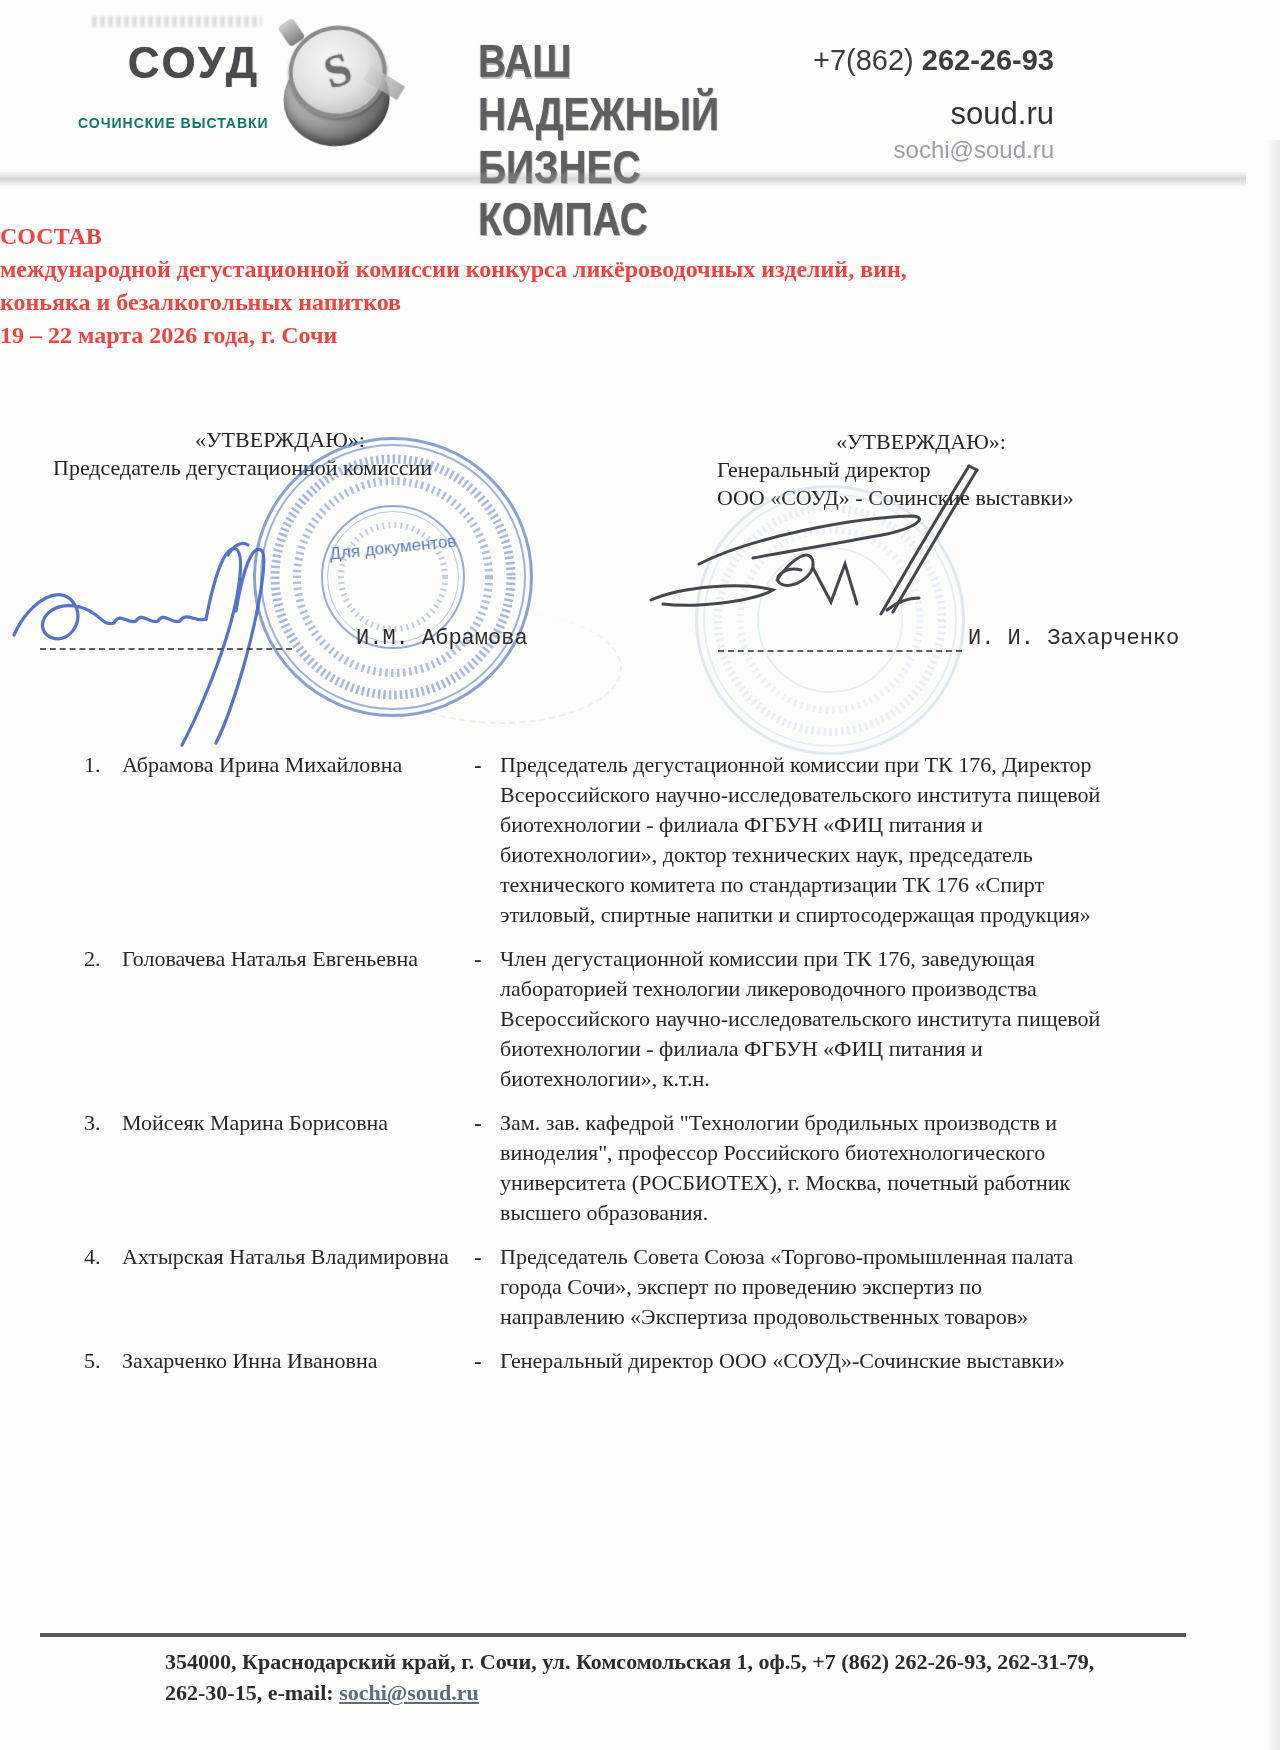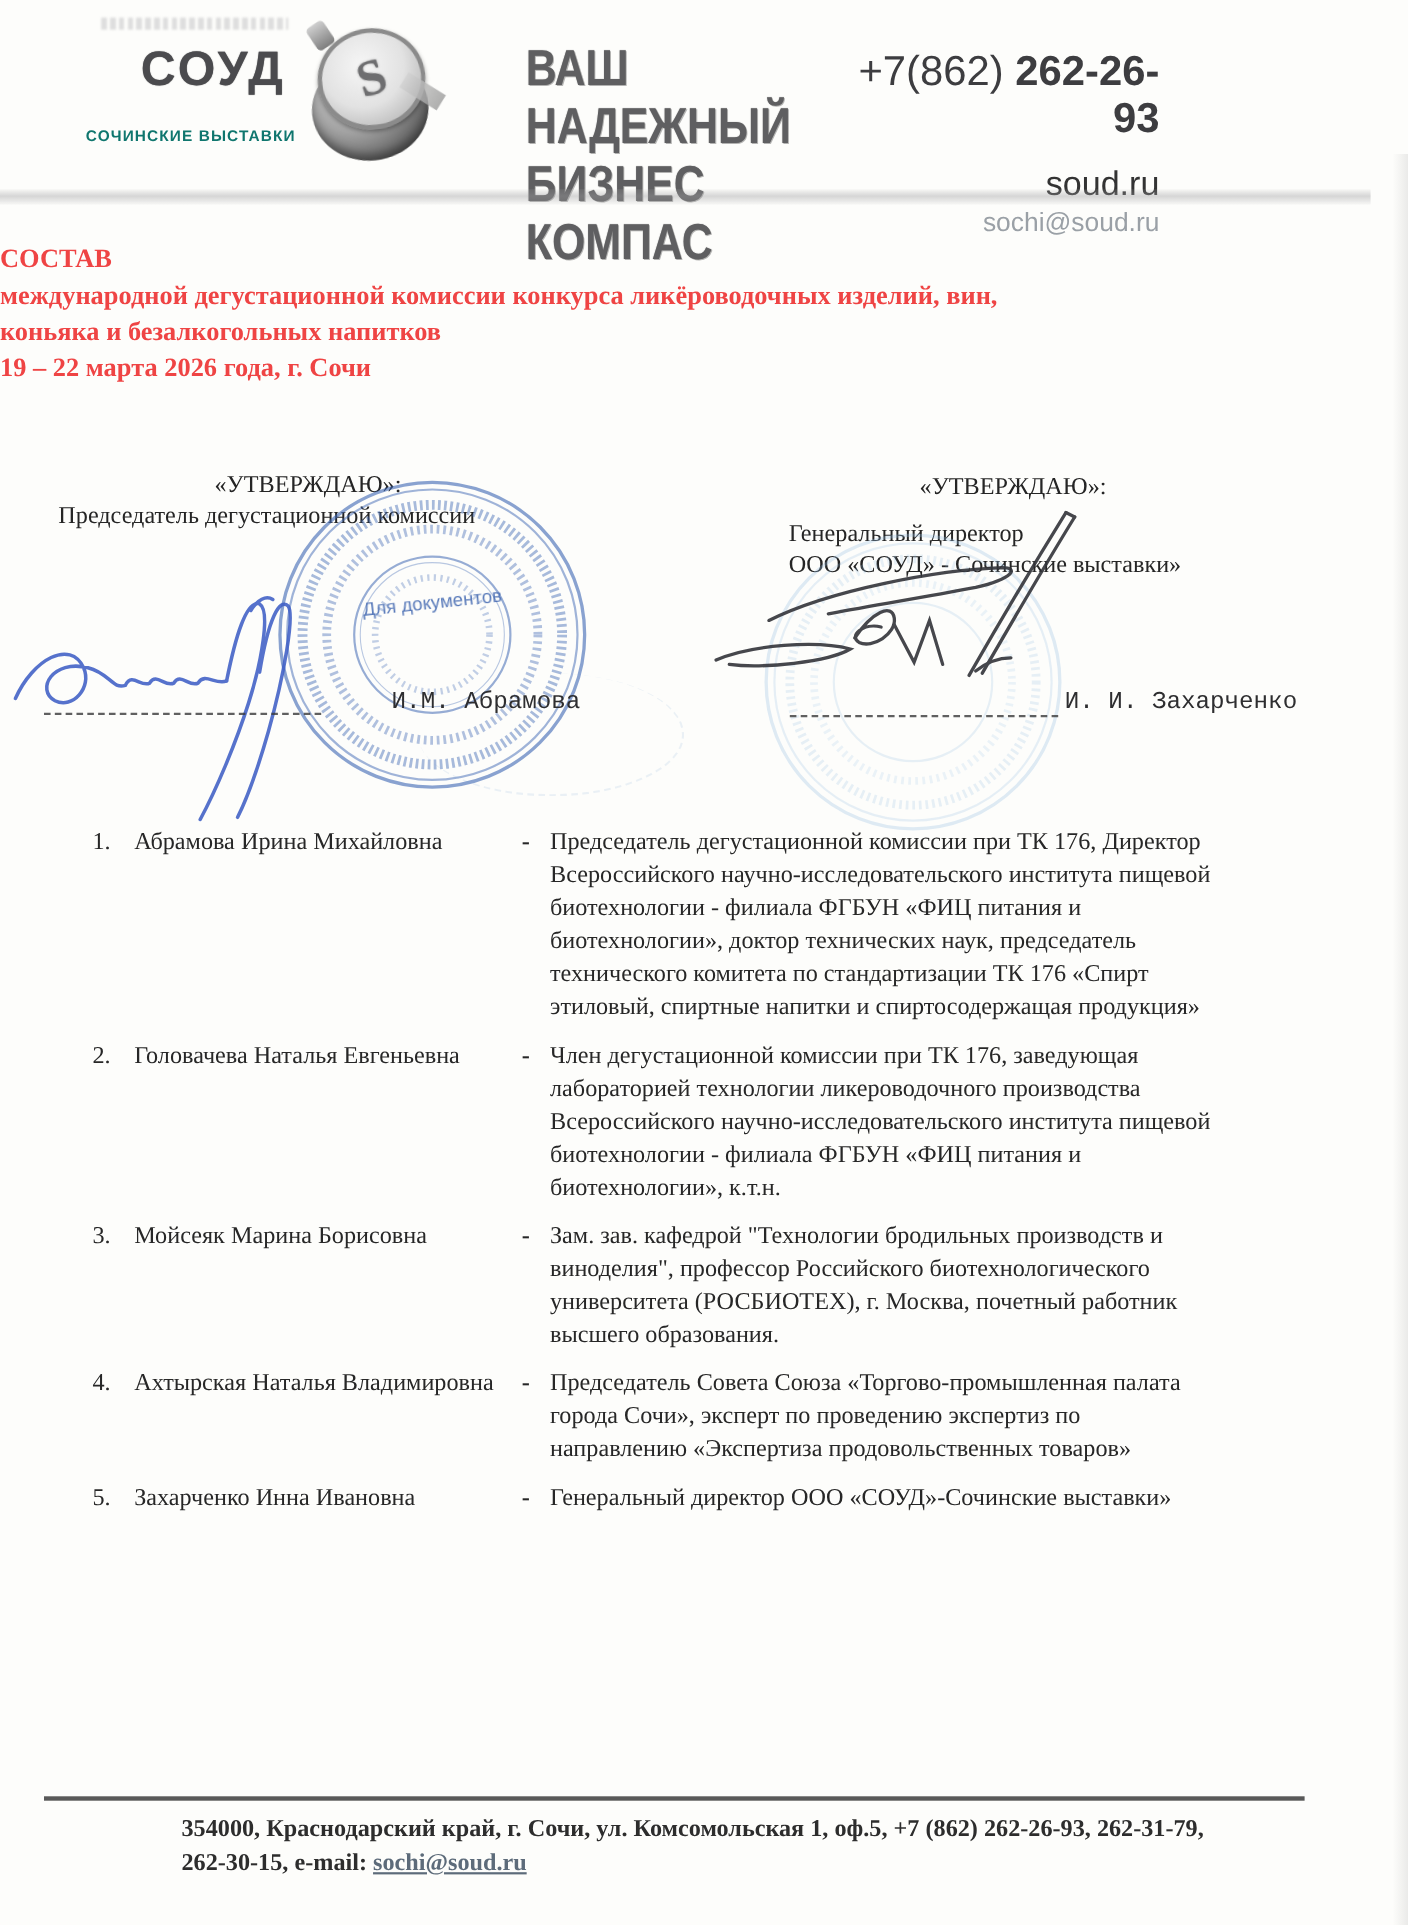--- a/index.html
+++ b/index.html
@@ -33,21 +33,21 @@
       background:linear-gradient(180deg,#cfcfcf,#7e7e7e);transform:rotate(-28deg);}
   .compass .strap{position:absolute;left:86px;top:62px;width:40px;height:16px;
       background:linear-gradient(90deg,#d2d2d2,#9b9b9b);transform:rotate(38deg);opacity:.8;}
   .slogan{left:478px;top:36px;width:300px;
       font-family:"Liberation Sans","DejaVu Sans",sans-serif;font-weight:800;
       font-size:41px;line-height:47px;color:#525254;letter-spacing:0px;
       transform:scale(.95,1.12);transform-origin:left top;
       text-shadow:1px 1px 0 rgba(90,90,90,.45),0 0 1px rgba(70,70,70,.6);opacity:.92;}
   .contact{left:780px;top:44px;width:274px;text-align:right;
       font-family:"Liberation Sans","DejaVu Sans",sans-serif;color:#3d3d40;}
-  .contact .phone{font-size:38px;}
+  .contact .phone{font-size:29px;}
   .contact .phone b{font-weight:700;}
   .contact .site{font-size:31px;margin-top:19px;color:#333;}
   .contact .mail{font-size:24px;margin-top:4px;color:#9aa0a6;filter:blur(.5px);}
   .band{left:0;top:172px;width:1246px;height:14px;opacity:.75;filter:blur(.6px);
       background:linear-gradient(180deg,rgba(200,200,200,.15),rgba(158,158,160,.55) 45%,rgba(205,205,205,.18));}
   
   .title{left:0;top:220px;width:1240px;text-align:left;font-weight:700;
       font-size:24px;line-height:33px;color:#ef4444;}
   
   .appr{font-size:22px;line-height:28px;color:#252525;}
@@ -145,21 +145,21 @@
       <path d="M236 96 C244 48 254 28 262 36 C268 44 258 100 244 150 C236 178 226 208 216 228"></path>
       <path d="M228 40 C234 30 242 26 248 30"></path>
     </g>
   </svg>
   <div class="abs sig-line" style="left:40px;top:648px;width:252px;"></div>
   <div class="abs signer" style="left:356px;top:626px;">И.М. Абрамова</div>
 
   <div class="abs arcfrag" style="left:380px;top:612px;width:240px;height:110px;border-top:none;border-left:none;opacity:.35;"></div>
 
   <div class="abs appr head" style="left:836px;top:428px;">«УТВЕРЖДАЮ»:</div>
-  <div class="abs appr" style="left:717px;top:456px;margin-top:15px;">
+  <div class="abs appr" style="left:717px;top:456px;">
     <div>Генеральный директор</div>
     <div>ООО «СОУД» - Сочинские выставки»</div>
   </div>
 
   <div class="abs stampR">
     <div class="ring"></div>
     <div class="ring2"></div>
     <svg width="270" height="270" viewBox="0 0 270 270">
       <circle cx="135" cy="135" r="112" fill="none" stroke="rgba(150,190,226,.4)" stroke-width="8" stroke-dasharray="2.5 3.5"></circle>
       <circle cx="135" cy="135" r="90" fill="none" stroke="rgba(150,190,226,.32)" stroke-width="7" stroke-dasharray="2.5 4"></circle>

